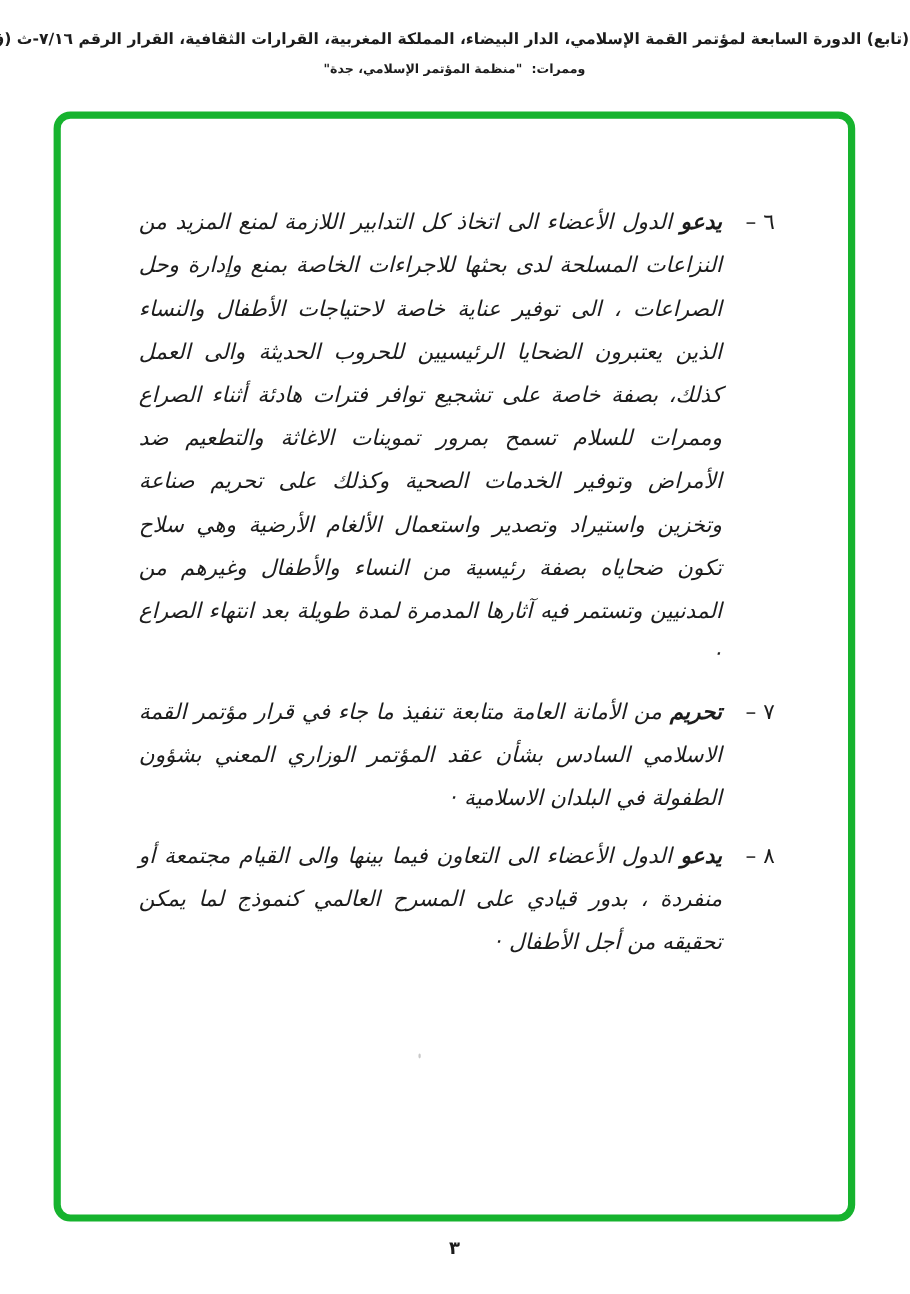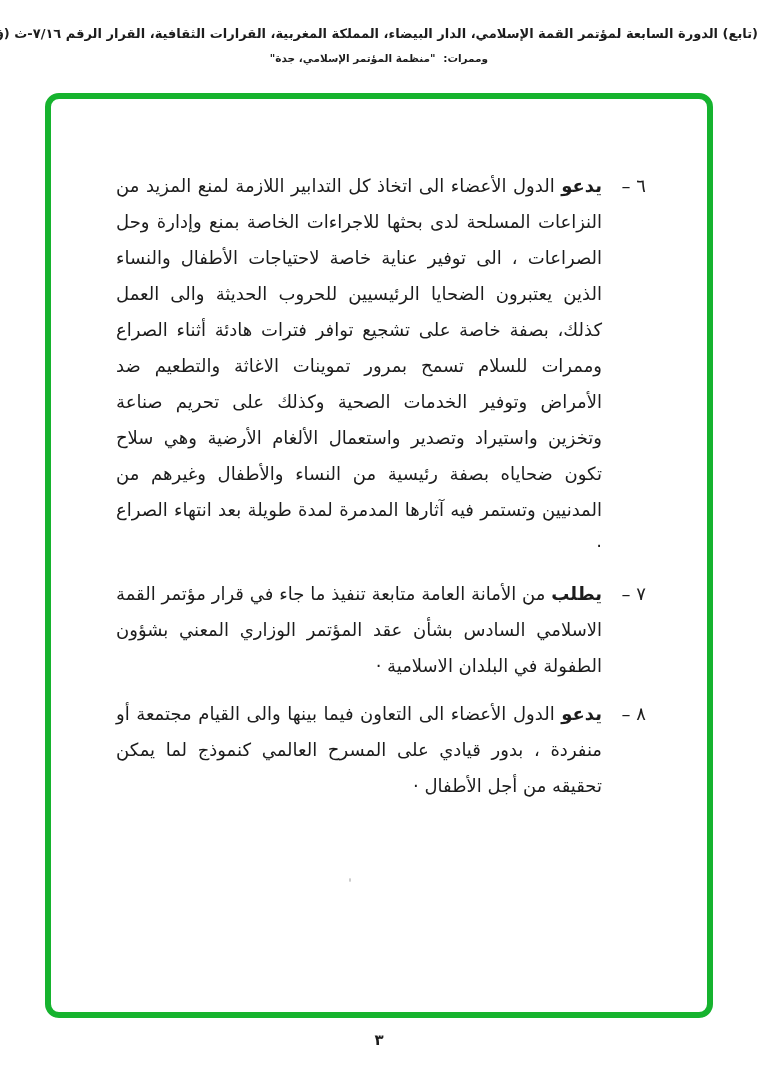--- a/index.html
+++ b/index.html
@@ -63,20 +63,21 @@
     line-height:36px;
     white-space:nowrap;
     text-align:right;
   }
   .para .ptext{
     flex:1 1 auto;
     font-size:18px;
     line-height:36px;
     text-align:justify;
     text-justify:inter-word;
+    font-style:italic;
   }
   .para .ptext strong{
     font-weight:bold;
   }
   
   .page-footer{
     position:absolute;
     top:1030px; left:0; right:0;
     text-align:center;
   }
@@ -118,21 +119,21 @@
       <span>الدول الأعضاء الى اتخاذ كل التدابير اللازمة لمنع المزيد من النزاعات المسلحة لدى بحثها للاجراءات الخاصة بمنع وإدارة وحل الصراعات ، الى توفير عناية خاصة لاحتياجات الأطفال والنساء الذين يعتبرون الضحايا الرئيسيين للحروب الحديثة والى العمل كذلك، بصفة خاصة على تشجيع توافر فترات هادئة أثناء الصراع وممرات للسلام تسمح بمرور تموينات الاغاثة والتطعيم ضد الأمراض وتوفير الخدمات الصحية وكذلك على تحريم صناعة وتخزين واستيراد وتصدير واستعمال الألغام الأرضية وهي سلاح تكون ضحاياه بصفة رئيسية من النساء والأطفال وغيرهم من المدنيين وتستمر فيه آثارها المدمرة لمدة طويلة بعد انتهاء الصراع ·</span>
     </div>
   </div>
 
   <div class="para">
     <div class="num">
       <span>٧</span>
       <span>–</span>
     </div>
     <div class="ptext">
-      <strong>يطلب</strong>
+      <strong>تحريم</strong>
       <span>من الأمانة العامة متابعة تنفيذ ما جاء في قرار مؤتمر القمة الاسلامي السادس بشأن عقد المؤتمر الوزاري المعني بشؤون الطفولة في البلدان الاسلامية ·</span>
     </div>
   </div>
 
   <div class="para">
     <div class="num">
       <span>٨</span>
       <span>–</span>
     </div>
     <div class="ptext">

